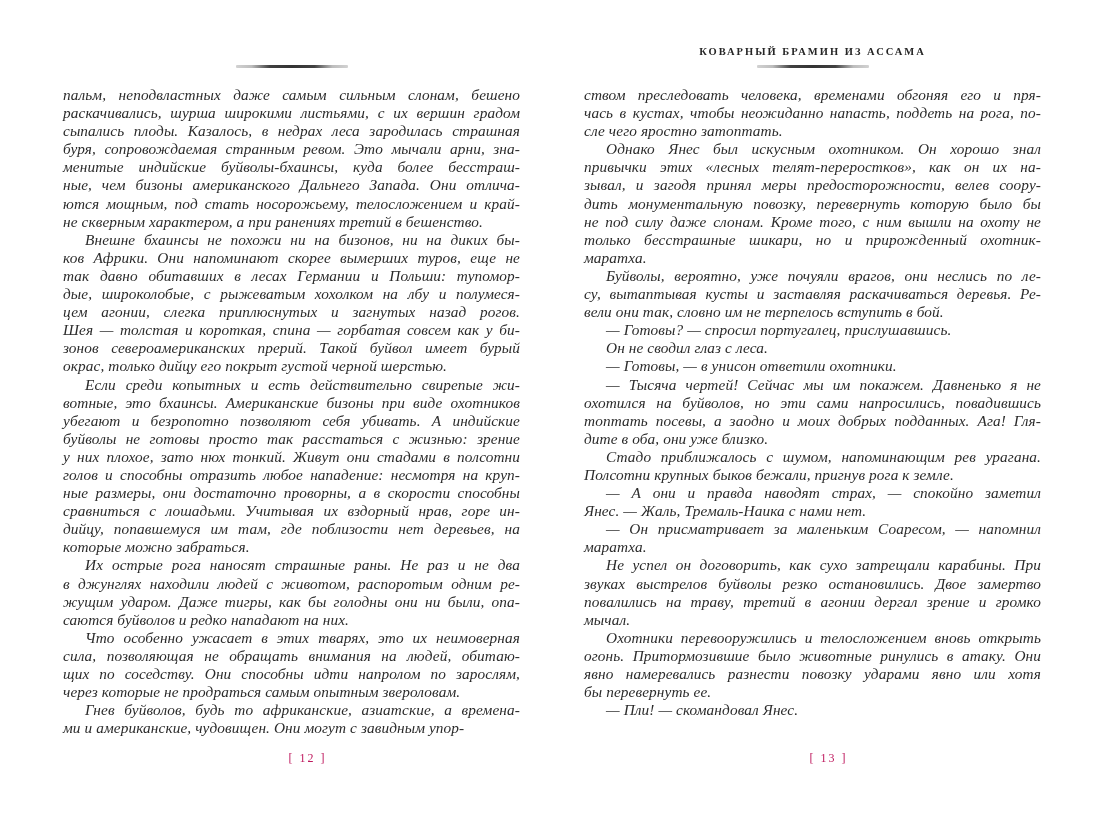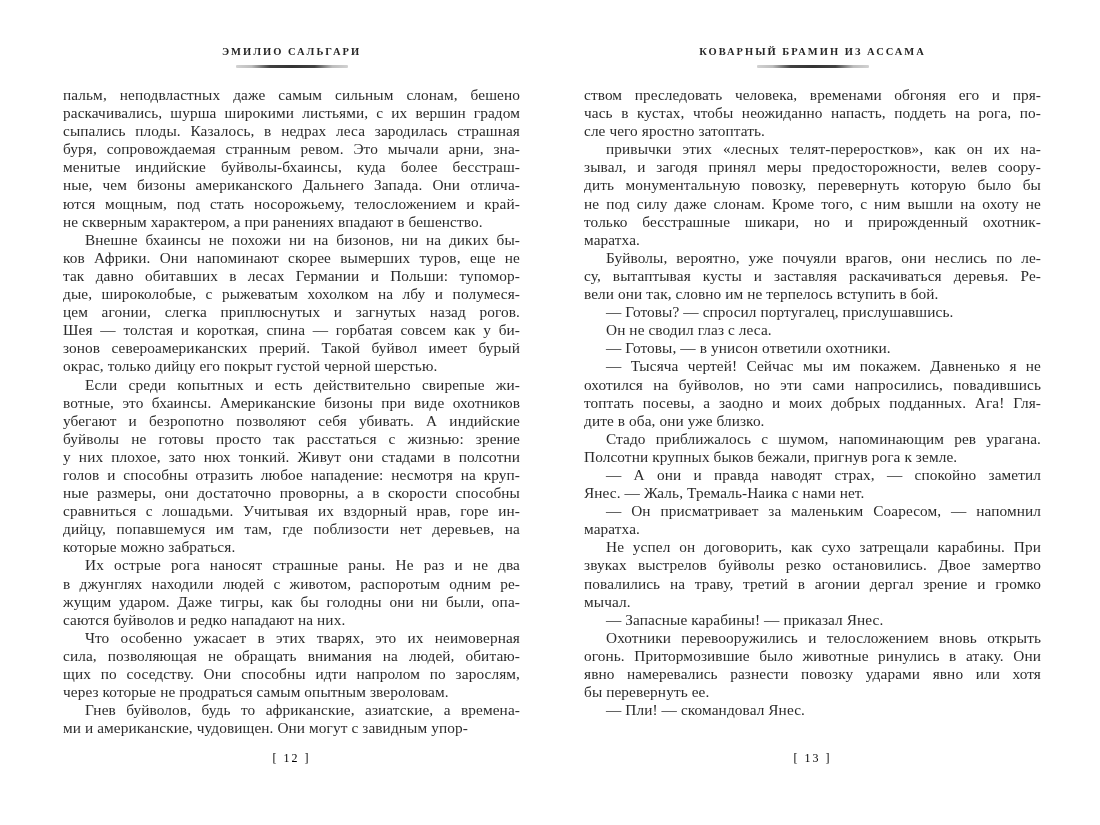--- a/index.html
+++ b/index.html
@@ -33,51 +33,50 @@
     border-radius: 1px;
   }
 
   .page-body {
     position: absolute; top: 86px; left: 0;
     width: 457px;
     font-size: 15.3px;
     line-height: 18.1px;
     letter-spacing: 0.1px;
   }
-  .para { margin: 0; padding: 0; }
+  .para { margin: 0; padding: 0; font-style: italic; }
   .para.indent .line:first-child { text-indent: 22px; }
   .line { text-align: justify; }
   .para .line:not(:last-child) { text-align-last: justify; }
 
   .folio {
-    position: absolute; top: 751px; left: 0; width: 100%;
+    position: absolute; top: 751px; left: 16px; width: 100%;
     text-align: center;
     font-size: 12px;
     letter-spacing: 2px;
-    color: #000000;
+    color: #be185d;
   }
 </style>
 </head>
 <body>
 
 <div id="spread">
 
   <div class="page" id="left-page">
-    <div class="running-head">ЭМИЛИО САЛЬГАРИ</div>
     <div class="ornament"></div>
     <div class="page-body">
         <div class="para">
           <div class="line">пальм, неподвластных даже самым сильным слонам, бешено</div>
           <div class="line">раскачивались, шурша широкими листьями, с их вершин градом</div>
           <div class="line">сыпались плоды. Казалось, в недрах леса зародилась страшная</div>
           <div class="line">буря, сопровождаемая странным ревом. Это мычали арни, зна-</div>
           <div class="line">менитые индийские буйволы-бхаинсы, куда более бесстраш-</div>
           <div class="line">ные, чем бизоны американского Дальнего Запада. Они отлича-</div>
           <div class="line">ются мощным, под стать носорожьему, телосложением и край-</div>
-          <div class="line">не скверным характером, а при ранениях впадают в бешенство.</div>
+          <div class="line">не скверным характером, а при ранениях третий в бешенство.</div>
         </div>
         <div class="para indent">
           <div class="line">Внешне бхаинсы не похожи ни на бизонов, ни на диких бы-</div>
           <div class="line">ков Африки. Они напоминают скорее вымерших туров, еще не</div>
           <div class="line">так давно обитавших в лесах Германии и Польши: тупомор-</div>
           <div class="line">дые, широколобые, с рыжеватым хохолком на лбу и полумеся-</div>
           <div class="line">цем агонии, слегка приплюснутых и загнутых назад рогов.</div>
           <div class="line">Шея — толстая и короткая, спина — горбатая совсем как у би-</div>
           <div class="line">зонов североамериканских прерий. Такой буйвол имеет бурый</div>
           <div class="line">окрас, только дийцу его покрыт густой черной шерстью.</div>
@@ -117,20 +116,21 @@
   <div class="page" id="right-page">
     <div class="running-head">КОВАРНЫЙ БРАМИН ИЗ АССАМА</div>
     <div class="ornament"></div>
     <div class="page-body">
         <div class="para">
           <div class="line">ством преследовать человека, временами обгоняя его и пря-</div>
           <div class="line">чась в кустах, чтобы неожиданно напасть, поддеть на рога, по-</div>
           <div class="line">сле чего яростно затоптать.</div>
         </div>
         <div class="para indent">
+          <div class="line">Однако Янес был искусным охотником. Он хорошо знал</div>
           <div class="line">привычки этих «лесных телят-переростков», как он их на-</div>
           <div class="line">зывал, и загодя принял меры предосторожности, велев соору-</div>
           <div class="line">дить монументальную повозку, перевернуть которую было бы</div>
           <div class="line">не под силу даже слонам. Кроме того, с ним вышли на охоту не</div>
           <div class="line">только бесстрашные шикари, но и прирожденный охотник-</div>
           <div class="line">маратха.</div>
         </div>
         <div class="para indent">
           <div class="line">Буйволы, вероятно, уже почуяли врагов, они неслись по ле-</div>
           <div class="line">су, вытаптывая кусты и заставляя раскачиваться деревья. Ре-</div>
@@ -163,23 +163,20 @@
           <div class="line">— Он присматривает за маленьким Соаресом, — напомнил</div>
           <div class="line">маратха.</div>
         </div>
         <div class="para indent">
           <div class="line">Не успел он договорить, как сухо затрещали карабины. При</div>
           <div class="line">звуках выстрелов буйволы резко остановились. Двое замертво</div>
           <div class="line">повалились на траву, третий в агонии дергал зрение и громко</div>
           <div class="line">мычал.</div>
         </div>
         <div class="para indent">
-          <div class="line">— Запасные карабины! — приказал Янес.</div>
-        </div>
-        <div class="para indent">
           <div class="line">Охотники перевооружились и телосложением вновь открыть</div>
           <div class="line">огонь. Притормозившие было животные ринулись в атаку. Они</div>
           <div class="line">явно намеревались разнести повозку ударами явно или хотя</div>
           <div class="line">бы перевернуть ее.</div>
         </div>
         <div class="para indent">
           <div class="line">— Пли! — скомандовал Янес.</div>
         </div>
       </div>
     <div class="folio">[ 13 ]</div>

